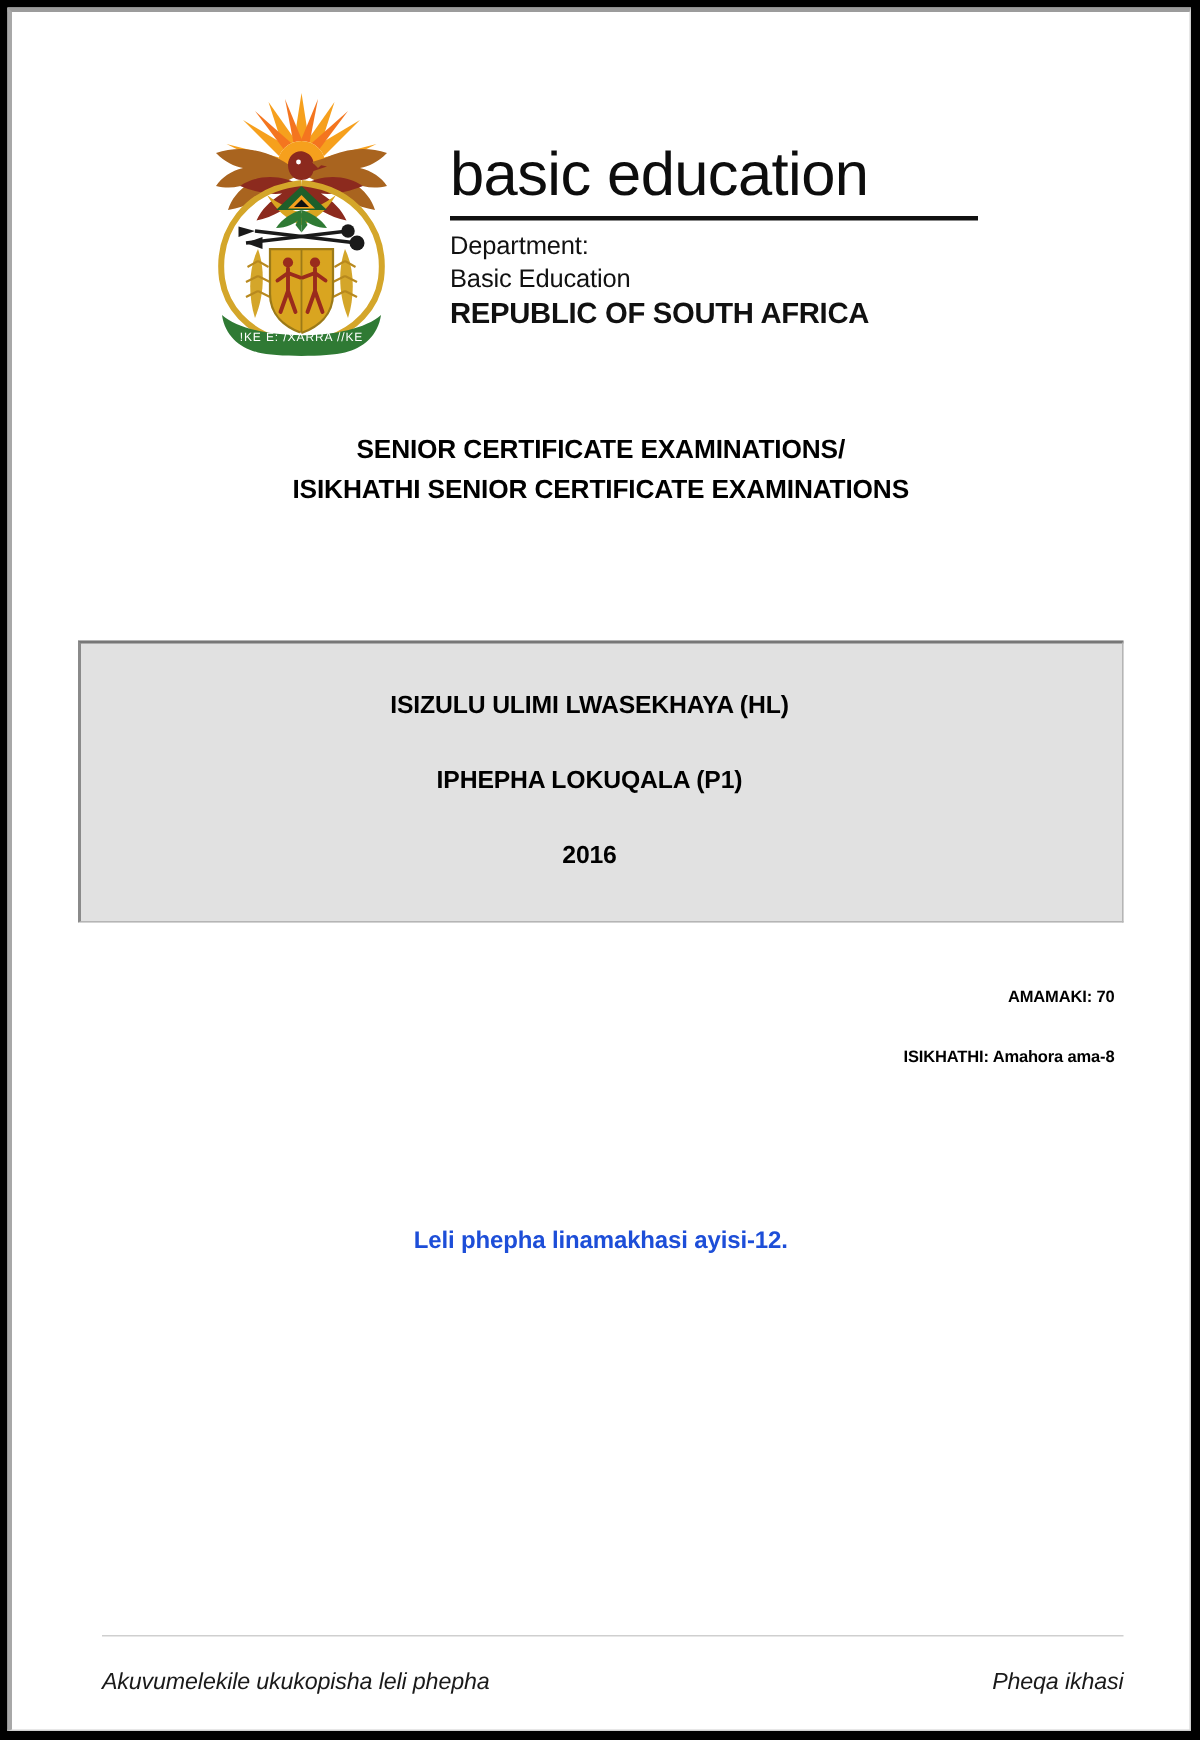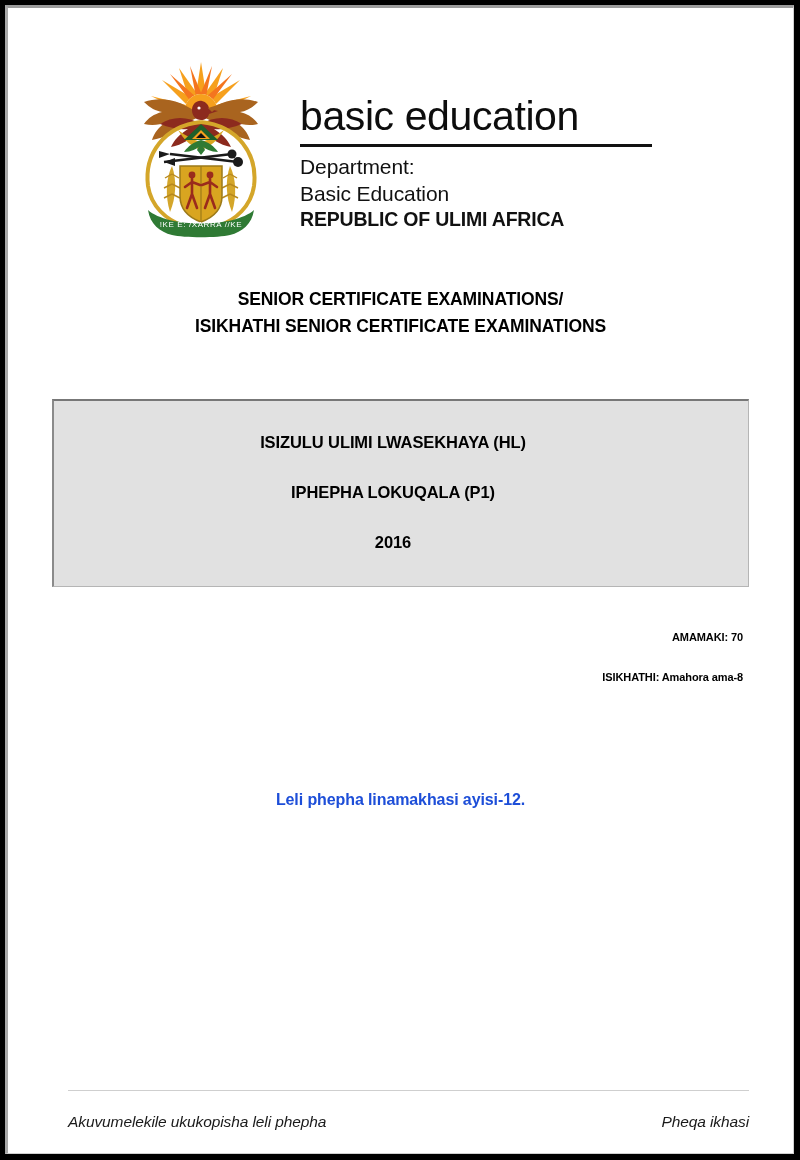--- a/index.html
+++ b/index.html
@@ -65,21 +65,21 @@
     color: #0d0d0d;
     padding-bottom: 4px;
   }
   .brand-rule {
     height: 3px;
     background: #111111;
     width: 352px;
     margin: 2px 0 6px 0;
   }
   .brand-line {
-    font-size: 21px;
+    font-size: 17px;
     line-height: 1.29;
     color: #111111;
     letter-spacing: -0.1px;
   }
   .brand-line.bold {
     font-weight: bold;
     font-size: 19.5px;
     letter-spacing: -0.2px;
   }
 
@@ -89,21 +89,21 @@
     text-align: center;
     font-weight: bold;
     font-size: 17.5px;
     line-height: 1.52;
     color: #000000;
     letter-spacing: -0.1px;
   }
 
   
   .subject-box {
-    margin-top: 60px;
+    margin-top: 88px;
     background: #e1e1e1;
     border-top: 2px solid #777777;
     border-left: 2px solid #8a8a8a;
     border-right: 1px solid #b5b5b5;
     border-bottom: 1px solid #b5b5b5;
     padding: 32px 16px 34px 0;
     text-align: center;
   }
   .subject-line {
     font-weight: bold;
@@ -266,21 +266,21 @@
                      C92 184 58 184 46 181 C34 178 24 170 22 156 Z" fill="#2f7a34"></path>
             <text x="75" y="173" text-anchor="middle" font-family="'Liberation Sans', sans-serif" font-size="8" fill="#ffffff" letter-spacing="0.6">!KE E: /XARRA //KE</text>
           </svg>
         </div>
 
         <div class="brand">
           <div class="brand-title">basic education</div>
           <div class="brand-rule"></div>
           <div class="brand-line">Department:</div>
           <div class="brand-line">Basic Education</div>
-          <div class="brand-line bold">REPUBLIC OF ULIMI AFRICA</div>
+          <div class="brand-line bold">REPUBLIC OF SOUTH AFRICA</div>
         </div>
       </div>
 
       <div class="exam-heading">
         <div>SENIOR CERTIFICATE EXAMINATIONS/</div>
         <div>ISIKHATHI SENIOR CERTIFICATE EXAMINATIONS</div>
       </div>
 
       <div class="subject-box">
         <div class="subject-line">ISIZULU ULIMI LWASEKHAYA (HL)</div>

